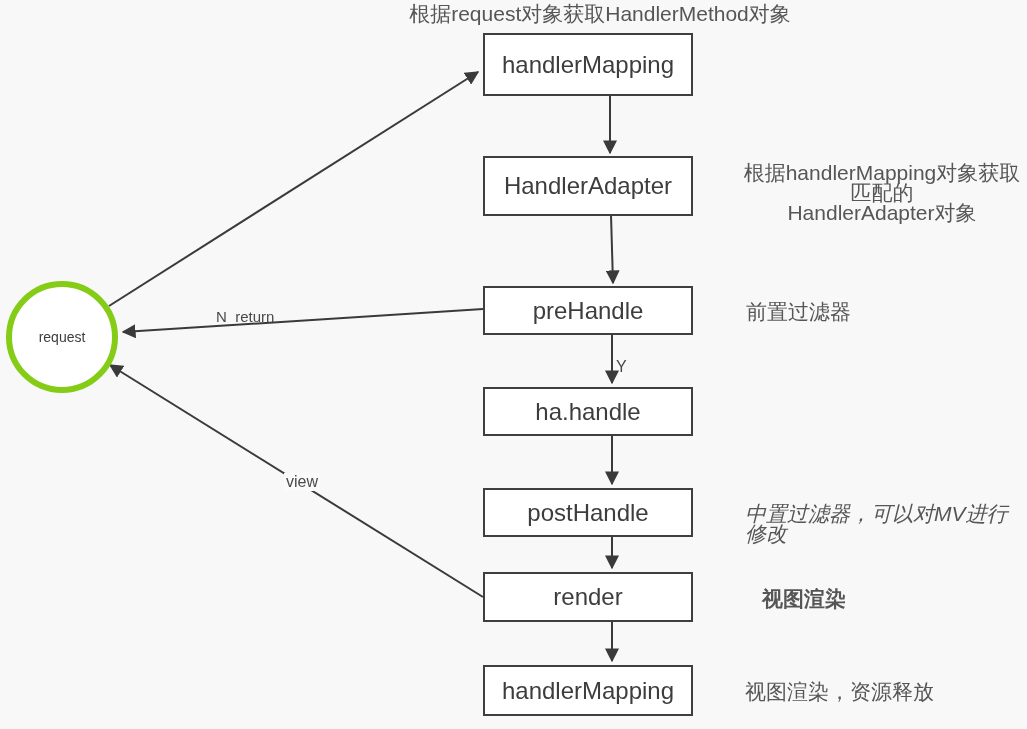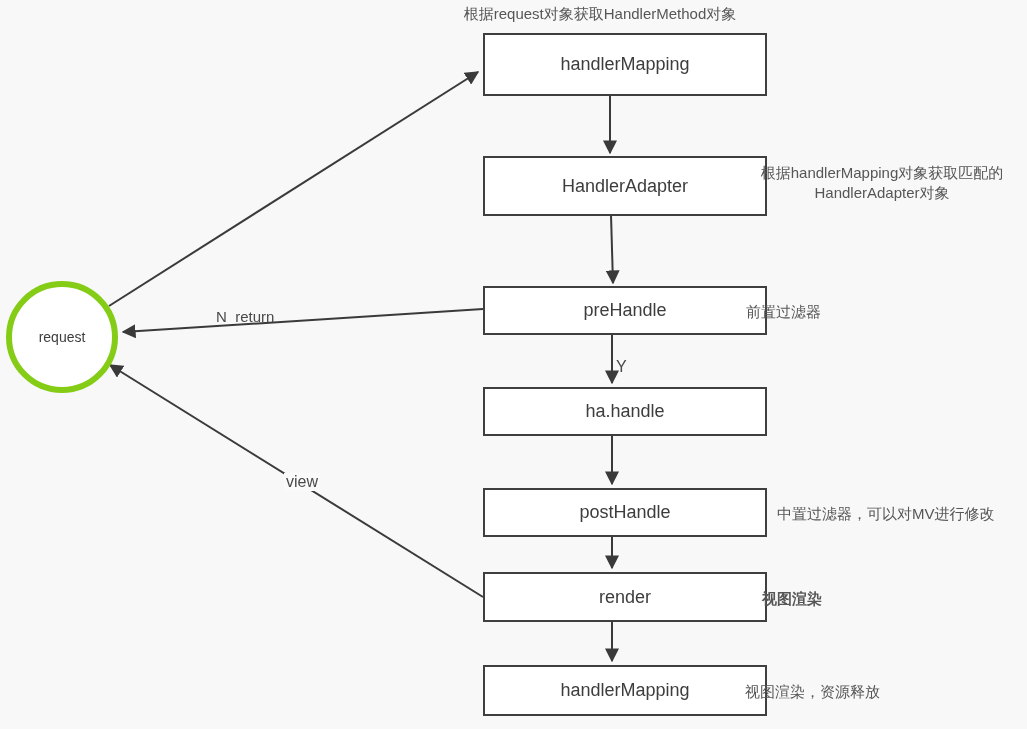--- a/index.html
+++ b/index.html
@@ -16,28 +16,28 @@
 
   #edges {
     position: absolute;
     left: 0; top: 0;
     width: 1027px; height: 729px;
   }
 
   .node {
     position: absolute;
     left: 483px;
-    width: 284px;
+    width: 210px;
     background: #ffffff;
     border: 2px solid #3f3f3f;
     box-sizing: border-box;
     display: flex;
     align-items: center;
     justify-content: center;
-    font-size: 18px;
+    font-size: 24px;
     color: #3d3d3d;
   }
 
   .circle-node {
     position: absolute;
     left: 6px; top: 281px;
     width: 112px; height: 112px;
     background: #ffffff;
     border: 6px solid #84cc16;
     border-radius: 50%;
@@ -45,21 +45,21 @@
     display: flex;
     align-items: center;
     justify-content: center;
     font-size: 14px;
     color: #3d3d3d;
   }
 
   .annotation {
     position: absolute;
     color: #565656;
-    font-size: 15px;
+    font-size: 21px;
     line-height: 20px;
     white-space: pre-line;
   }
 
   .annotation.centered { text-align: center; }
 
   .edge-label {
     position: absolute;
     color: #4a4a4a;
     font-size: 15px;
@@ -129,21 +129,21 @@
   </div>
 
   <div class="annotation centered" style="left:380px; top:4px; width:440px;">根据request对象获取HandlerMethod对象</div>
 
   <div class="annotation centered" style="left:737px; top:163px; width:290px;">根据handlerMapping对象获取匹配的
 HandlerAdapter对象</div>
 
   <div class="annotation" style="left:746px; top:302px;">前置过滤器</div>
 
 
-  <div class="annotation" style="left:777px; top:504px;">中置过滤器，可以对MV进行修改</div>
+  <div class="annotation" style="left:745px; top:504px;font-style:italic;">中置过滤器，可以对MV进行修改</div>
 
   <div class="annotation" style="left:762px; top:589px;font-weight:bold;">视图渲染</div>
 
   <div class="annotation" style="left:745px; top:682px;">视图渲染，资源释放</div>
 
   <div class="edge-label" style="left:216px; top:308px;">N  return</div>
 
   <div class="edge-label" style="left:616px; top:358px; font-size:16px;">Y</div>
 
   <div class="edge-label backed" style="left:284px; top:473px; font-size:16px;">view</div>

